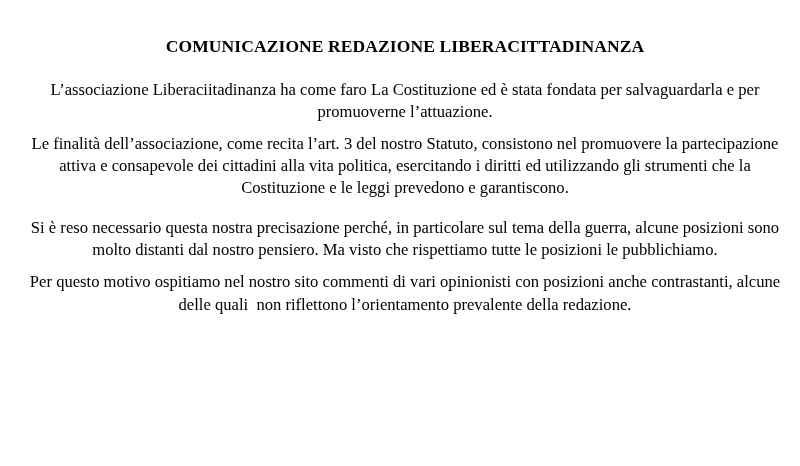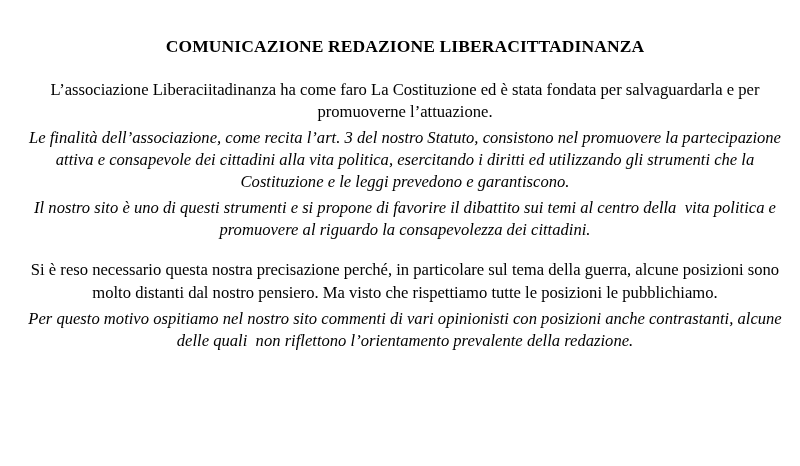--- a/index.html
+++ b/index.html
@@ -30,38 +30,36 @@
     line-height: 1.2;
   }
   .para {
     font-size: 16.6px;
     line-height: 1.33;
     text-align: center;
     margin: 0;
     white-space: pre-wrap;
   }
   .para + .para {
-    margin-top: 4px;
-    font-style: italic;
+    margin-top: 10px;
   }
   .block-gap {
     height: 18px;
   }
 </style>
 </head>
 <body>
 
 <div class="page">
 
   <h1 class="doc-title">COMUNICAZIONE REDAZIONE LIBERACITTADINANZA</h1>
 
   <div class="block">
     <p class="para">L’associazione Liberaciitadinanza ha come faro La Costituzione ed è stata fondata per salvaguardarla e per promuoverne l’attuazione.</p>
     <p class="para">Le finalità dell’associazione, come recita l’art. 3 del nostro Statuto, consistono nel promuovere la partecipazione attiva e consapevole dei cittadini alla vita politica, esercitando i diritti ed utilizzando gli strumenti che la Costituzione e le leggi prevedono e garantiscono.</p>
-    <p class="para">Il nostro sito è uno di questi strumenti e si propone di favorire il dibattito sui temi al centro della  vita politica e promuovere al riguardo la consapevolezza dei cittadini.</p>
   </div>
 
   <div class="block-gap"></div>
 
   <div class="block">
     <p class="para">Si è reso necessario questa nostra precisazione perché, in particolare sul tema della guerra, alcune posizioni sono  molto distanti dal nostro pensiero. Ma visto che rispettiamo tutte le posizioni le pubblichiamo.</p>
     <p class="para">Per questo motivo ospitiamo nel nostro sito commenti di vari opinionisti con posizioni anche contrastanti, alcune delle quali  non riflettono l’orientamento prevalente della redazione.</p>
   </div>
 
   <div class="block-gap"></div>

